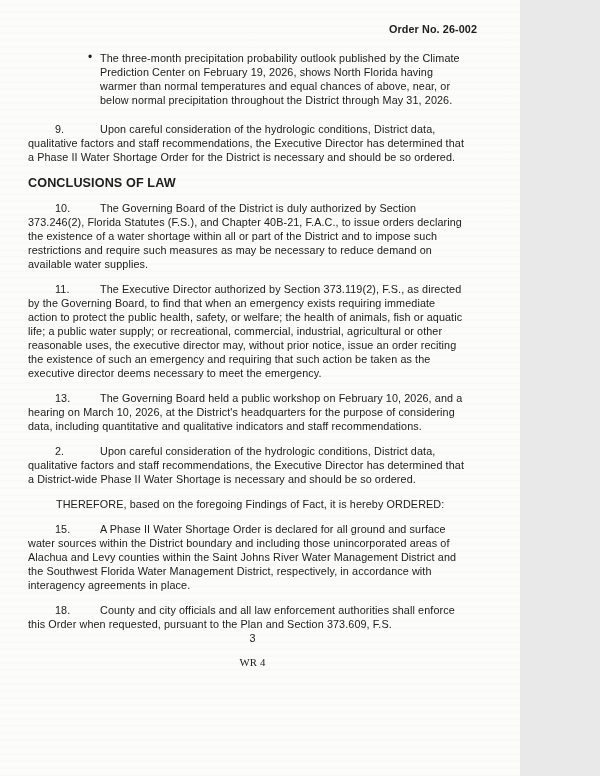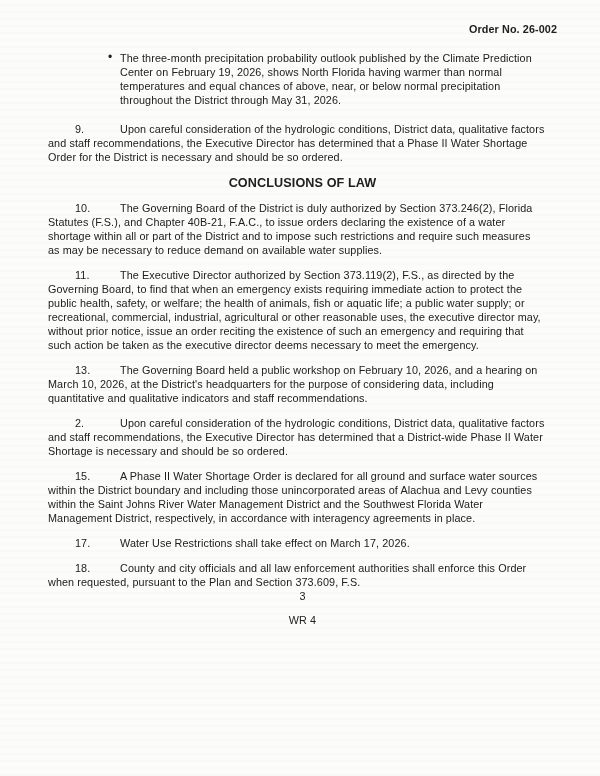--- a/index.html
+++ b/index.html
@@ -3,24 +3,24 @@
 <meta charset="utf-8">
 <style>
   html, body { margin: 0; padding: 0; }
   body {
     width: 600px;
     background: #e9e9e9;
     font-family: "Liberation Sans", "DejaVu Sans", sans-serif;
   }
   .page {
     position: relative;
-    width: 600px;
+    width: 520px;
     height: 776px;
     box-sizing: border-box;
-    padding: 22px 43px 0 48px;
+    padding: 22px 43px 0 28px;
     background:
       repeating-linear-gradient(0deg, rgba(0,0,0,0.013) 0 2px, rgba(0,0,0,0) 2px 7px),
       #fcfcfa;
     color: #202020;
     font-size: 10.8px;
     line-height: 14px;
     letter-spacing: 0.1px;
   }
   .order-no {
     text-align: right;
@@ -48,35 +48,35 @@
   }
   p.para {
     margin: 11px 12px 0 0;
   }
   .pnum {
     display: inline-block;
     margin-left: 27px;
     width: 45px;
   }
   .center-heading {
-    text-align: center;
     font-weight: bold;
     margin: 12px 0 0 0;
   }
   p.intro {
     margin: 11px 0 0 0;
     text-indent: 28px;
   }
   .page-number {
     text-align: center;
     margin: 0;
   }
   .doc-code {
     text-align: center;
     margin: 10px 0 0 0;
+    font-family: Liberation Serif, serif;
   }
 </style>
 </head>
 <body>
 
 <div class="page">
 
   <p class="order-no">Order No. 26-002</p>
 
 
@@ -91,25 +91,25 @@
   <p class="para"><span class="pnum">10.</span><span>The Governing Board of the District is duly authorized by Section 373.246(2), Florida Statutes (F.S.), and Chapter 40B-21, F.A.C., to issue orders declaring the existence of a water shortage within all or part of the District and to impose such restrictions and require such measures as may be necessary to reduce demand on available water supplies.</span></p>
 
   <p class="para"><span class="pnum">11.</span><span>The Executive Director authorized by Section 373.119(2), F.S., as directed by the Governing Board, to find that when an emergency exists requiring immediate action to protect the public health, safety, or welfare; the health of animals, fish or aquatic life; a public water supply; or recreational, commercial, industrial, agricultural or other reasonable uses, the executive director may, without prior notice, issue an order reciting the existence of such an emergency and requiring that such action be taken as the executive director deems necessary to meet the emergency.</span></p>
 
 
   <p class="para"><span class="pnum">13.</span><span>The Governing Board held a public workshop on February 10, 2026, and a hearing on March 10, 2026, at the District's headquarters for the purpose of considering data, including quantitative and qualitative indicators and staff recommendations.</span></p>
 
   <p class="para"><span class="pnum">2.</span><span>Upon careful consideration of the hydrologic conditions, District data, qualitative factors and staff recommendations, the Executive Director has determined that a District-wide Phase II Water Shortage is necessary and should be so ordered.</span></p>
 
 
+  <p class="intro">THEREFORE, based on the foregoing Findings of Fact, it is hereby ORDERED:</p>
 
   <p class="para"><span class="pnum">15.</span><span>A Phase II Water Shortage Order is declared for all ground and surface water sources within the District boundary and including those unincorporated areas of Alachua and Levy counties within the Saint Johns River Water Management District and the Southwest Florida Water Management District, respectively, in accordance with interagency agreements in place.</span></p>
 
 
-  <p class="para"><span class="pnum">17.</span><span>Water Use Restrictions shall take effect on March 17, 2026.</span></p>
 
   <p class="para"><span class="pnum">18.</span><span>County and city officials and all law enforcement authorities shall enforce this Order when requested, pursuant to the Plan and Section 373.609, F.S.</span></p>
 
   <p class="page-number">3</p>
 
   <p class="doc-code">WR 4</p>
 
 </div>
 
 </body></html>

